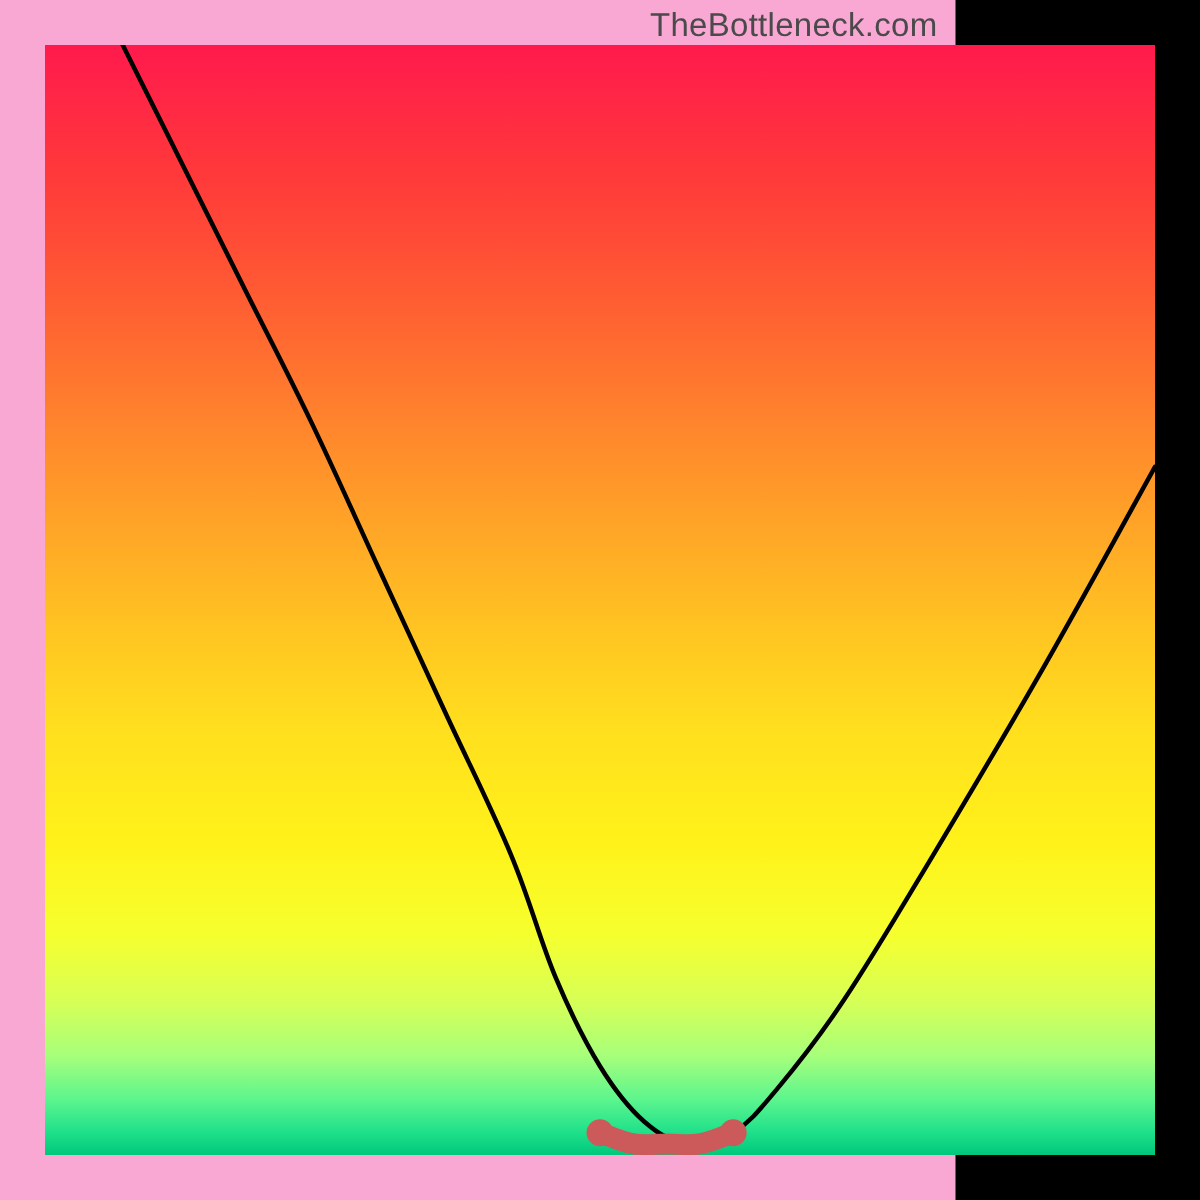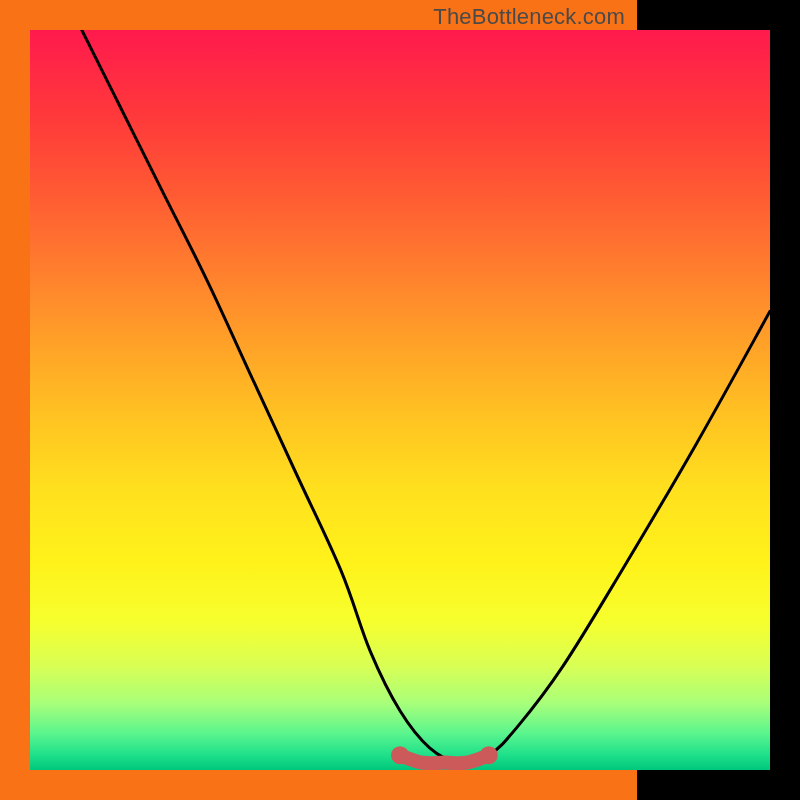--- a/index.html
+++ b/index.html
@@ -8,21 +8,21 @@
     width: 800px;
     height: 800px;
     overflow: hidden;
     background: #000;
     font-family: Arial, Helvetica, sans-serif;
   }
   .frame {
     position: relative;
     width: 637px;
     height: 800px;
-    background: #f97316;
+    background: #f9a8d4;
   }
   .plot-area {
     position: absolute;
     left: 30px;
     top: 30px;
     width: 740px;
     height: 740px;
     background: linear-gradient(
       to bottom,
       #ff1a4d 0%,

